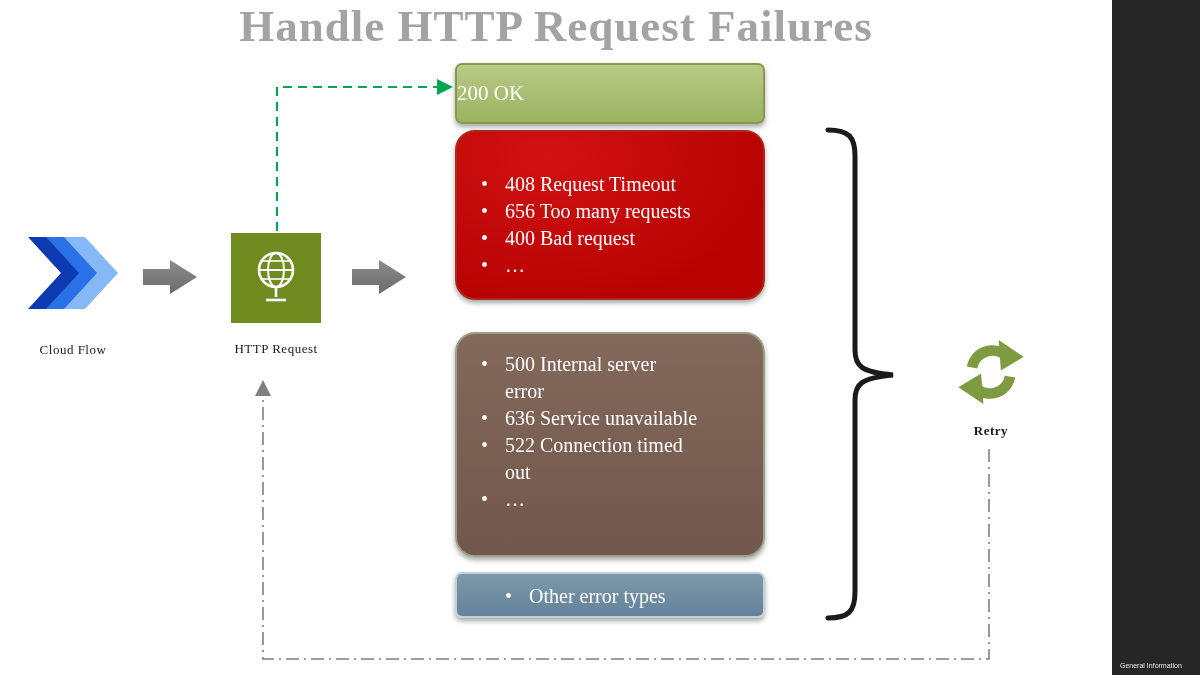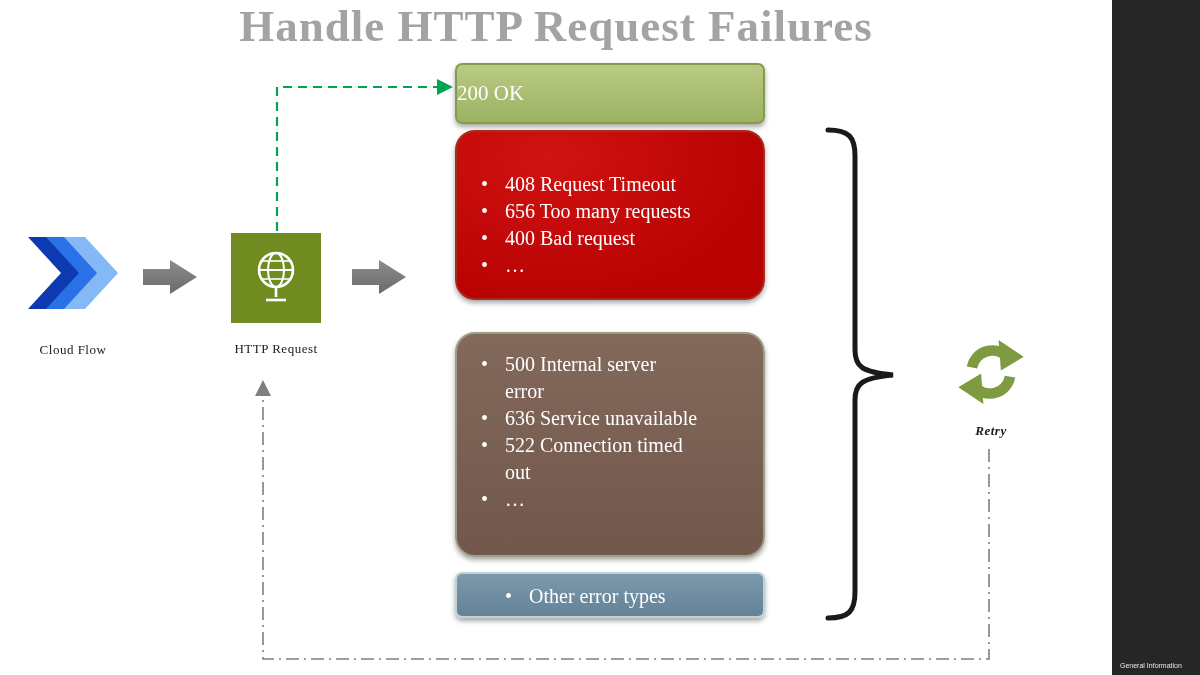--- a/index.html
+++ b/index.html
@@ -26,21 +26,21 @@
     position:absolute; left:231px; top:233px; width:90px; height:90px;
     background:#708c21; display:flex; align-items:center; justify-content:center;
   }
   .retry-icon { position:absolute; left:953px; top:331px; width:76px; height:76px; }
 
   .node-label {
     position:absolute; font-size:13px; color:#1a1a1a; text-align:center; letter-spacing:0.5px;
   }
   .cloud-flow-label { left:16px; top:342px; width:114px; }
   .http-label { left:216px; top:324px; width:120px;margin-top:17px; }
-  .retry-label { left:948px; top:423px; width:86px; font-weight:bold;font-style:italic; }
+  .retry-label { left:948px; top:423px; width:86px; font-weight:bold; }
 
   .flow-arrow { position:absolute; }
   .arrow-1 { left:143px; top:260px; }
   .arrow-2 { left:352px; top:260px; }
 
   
   .box {
     position:absolute; left:455px; width:310px; box-sizing:border-box; color:#fff;
     box-shadow:0 3px 5px rgba(0,0,0,0.35);
   }

